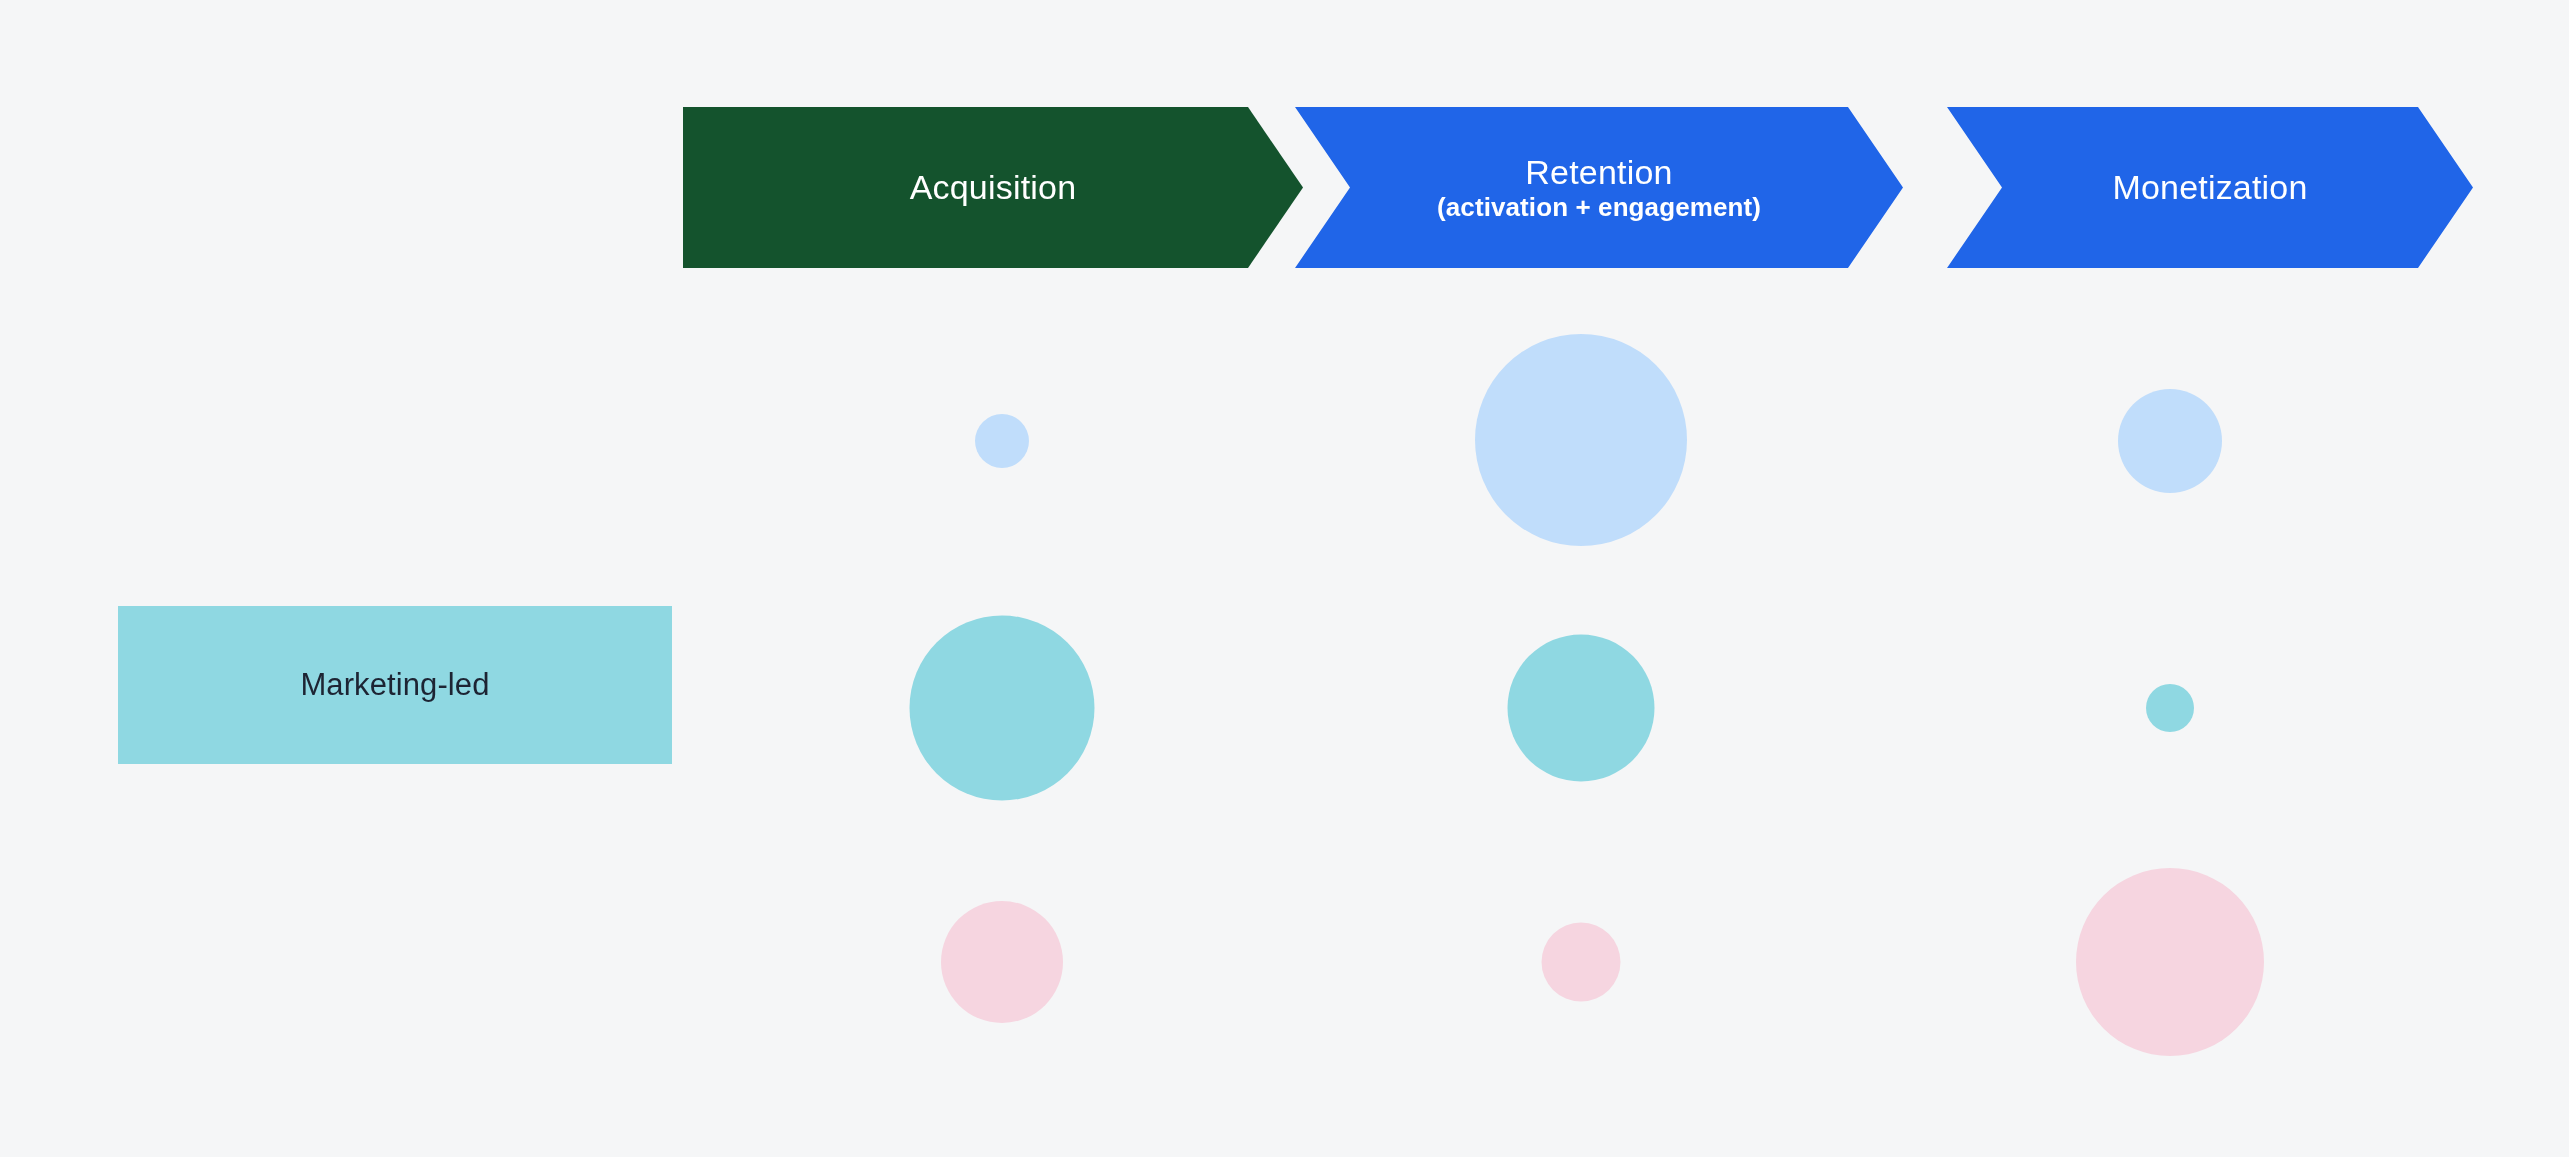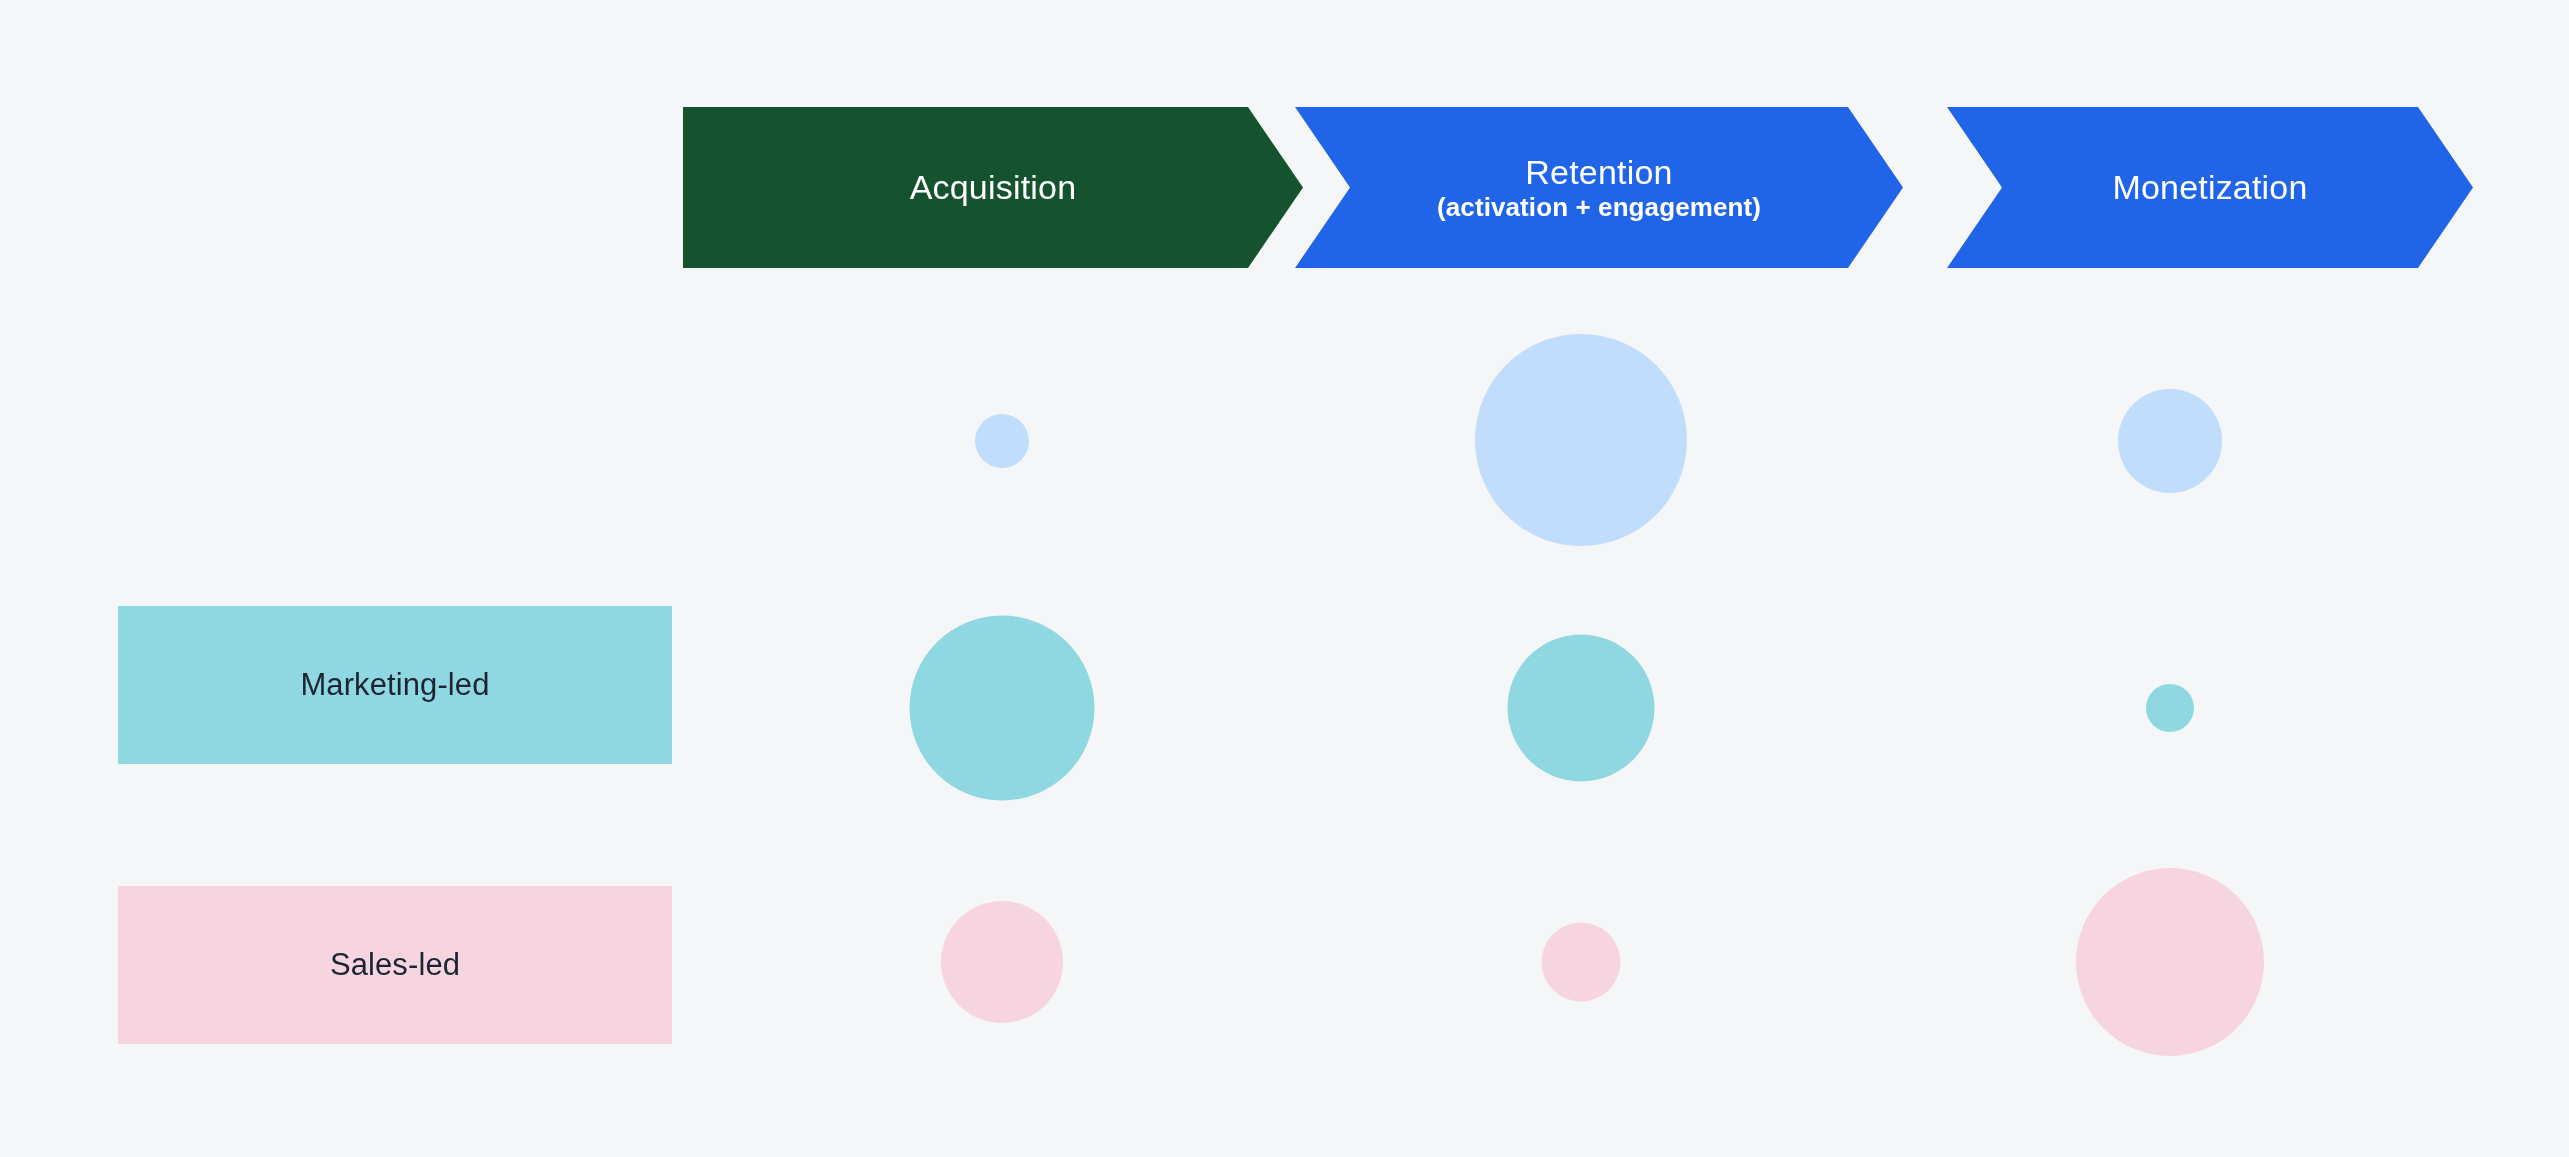--- a/index.html
+++ b/index.html
@@ -102,23 +102,20 @@
       <span class="stage-title">Monetization</span>
     </div>
 
   </div>
 
 
   <div class="row-label" id="rowlabel-1" style="top: 606px; background: rgb(143, 216, 226);">
     <span class="row-label-text" style="color: rgb(29, 36, 51);">Marketing-led</span>
   </div>
 
-  <div class="row-label" id="rowlabel-2" style="top: 886px; background: rgb(246, 213, 224);">
-    <span class="row-label-text" style="color: rgb(29, 36, 51);">Sales-led</span>
-  </div>
 
   <div id="bubble-layer">
       <div class="bubble" style="left: 1002px; top: 441px; width: 54px; height: 54px; background: rgb(192, 221, 251);"></div>
       <div class="bubble" style="left: 1581px; top: 440px; width: 212px; height: 212px; background: rgb(192, 221, 251);"></div>
       <div class="bubble" style="left: 2170px; top: 441px; width: 104px; height: 104px; background: rgb(192, 221, 251);"></div>
       <div class="bubble" style="left: 1002px; top: 708px; width: 185px; height: 185px; background: rgb(143, 216, 226);"></div>
       <div class="bubble" style="left: 1581px; top: 708px; width: 147px; height: 147px; background: rgb(143, 216, 226);"></div>
       <div class="bubble" style="left: 2170px; top: 708px; width: 48px; height: 48px; background: rgb(143, 216, 226);"></div>
       <div class="bubble" style="left: 1002px; top: 962px; width: 122px; height: 122px; background: rgb(246, 213, 224);"></div>
       <div class="bubble" style="left: 1581px; top: 962px; width: 79px; height: 79px; background: rgb(246, 213, 224);"></div>

